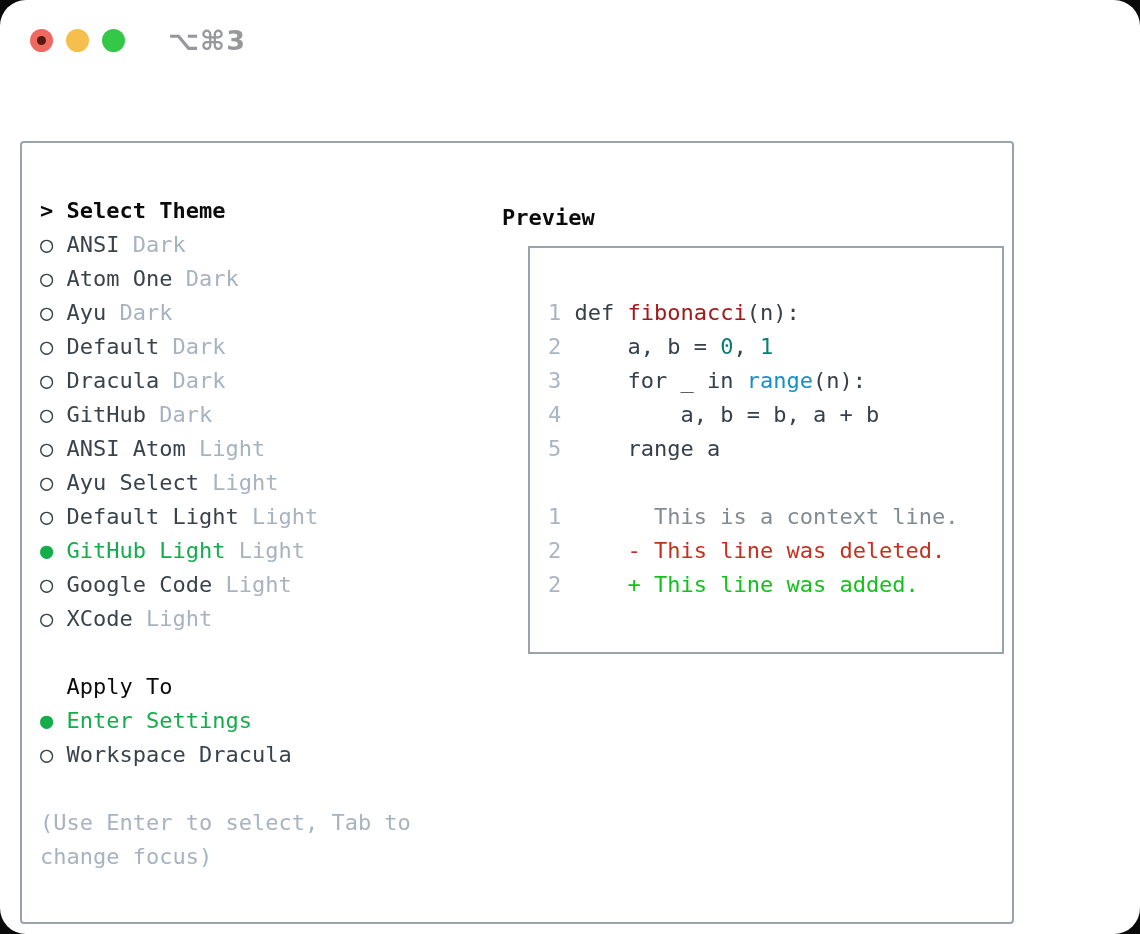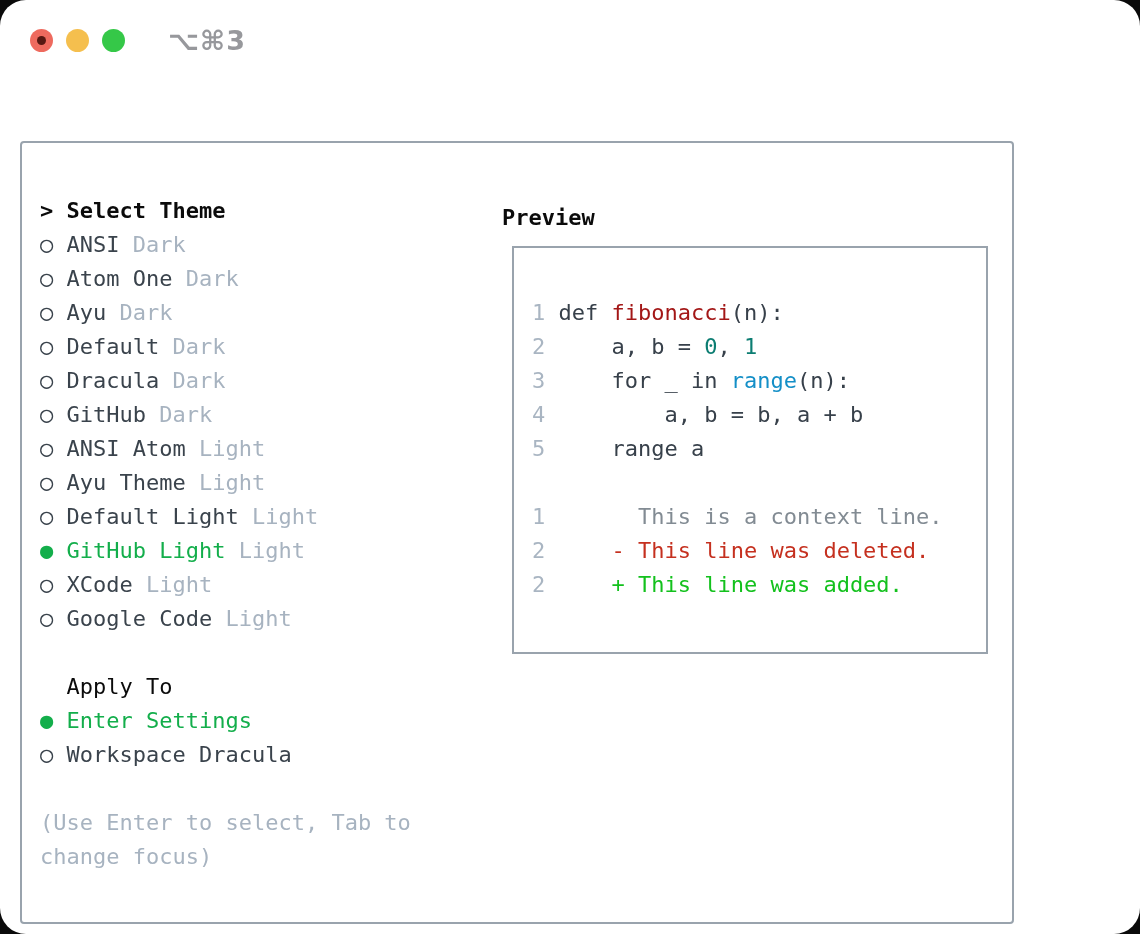--- a/index.html
+++ b/index.html
@@ -33,21 +33,21 @@
   .row{height:34px;line-height:34px;font-size:22px;white-space:pre;color:var(--text_dark);}
   .row .prefix{display:inline-block;width:2ch;}
   .bold{font-weight:bold;color:var(--text_black);}
   .plain-black{color:var(--text_black);}
   .green{color:var(--accent_green);}
   .suffix{color:var(--muted);}
   .muted{color:var(--muted);}
   
   .preview-title{position:absolute;left:480px;top:58px;}
   .preview-box{
-    position:absolute;left:490px;top:103px;width:472px;height:404px;
+    position:absolute;left:506px;top:103px;width:472px;height:404px;
     border:2px solid var(--border);background:#fff;
   }
   .code-block{position:absolute;left:18px;top:48px;}
   .code-line{height:34px;line-height:34px;font-size:22px;white-space:pre;}
   .code-line .lineno{display:inline-block;width:2ch;color:var(--lineno);}
 </style>
 </head>
 <body>
 
 <div class="window">
@@ -67,25 +67,25 @@
       <div class="row"><span class="prefix bold">&gt;</span><span class="bold">Select Theme</span></div>
 
       <div>
           <div class="row"><span class="prefix">○</span><span>ANSI </span><span class="suffix">Dark</span></div>
           <div class="row"><span class="prefix">○</span><span>Atom One </span><span class="suffix">Dark</span></div>
           <div class="row"><span class="prefix">○</span><span>Ayu </span><span class="suffix">Dark</span></div>
           <div class="row"><span class="prefix">○</span><span>Default </span><span class="suffix">Dark</span></div>
           <div class="row"><span class="prefix">○</span><span>Dracula </span><span class="suffix">Dark</span></div>
           <div class="row"><span class="prefix">○</span><span>GitHub </span><span class="suffix">Dark</span></div>
           <div class="row"><span class="prefix">○</span><span>ANSI Atom </span><span class="suffix">Light</span></div>
-          <div class="row"><span class="prefix">○</span><span>Ayu Theme </span><span class="suffix">Light</span></div>
+          <div class="row"><span class="prefix">○</span><span>Ayu Select </span><span class="suffix">Light</span></div>
           <div class="row"><span class="prefix">○</span><span>Default Light </span><span class="suffix">Light</span></div>
           <div class="row"><span class="prefix green">●</span><span class="green">GitHub Light </span><span class="suffix">Light</span></div>
+          <div class="row"><span class="prefix">○</span><span>Google Code </span><span class="suffix">Light</span></div>
           <div class="row"><span class="prefix">○</span><span>XCode </span><span class="suffix">Light</span></div>
-          <div class="row"><span class="prefix">○</span><span>Google Code </span><span class="suffix">Light</span></div>
         </div>
 
       <div class="row"> </div>
 
       <div class="row"><span class="prefix"></span><span class="plain-black">Apply To</span></div>
 
       <div>
           <div class="row"><span class="prefix green">●</span><span class="green">Enter Settings</span></div>
           <div class="row"><span class="prefix">○</span><span>Workspace Dracula</span></div>
         </div>

